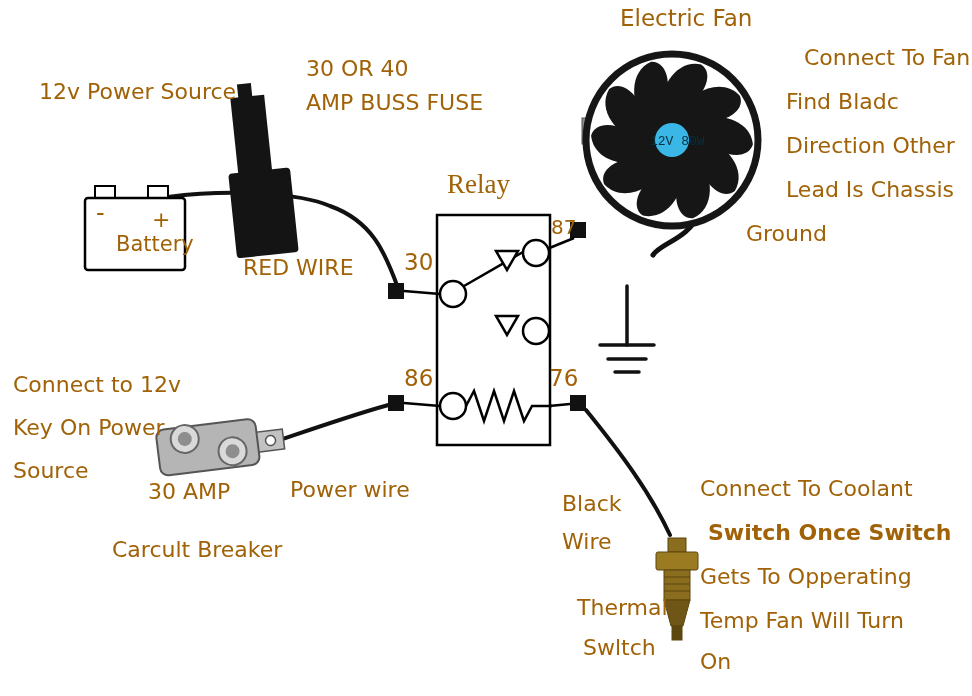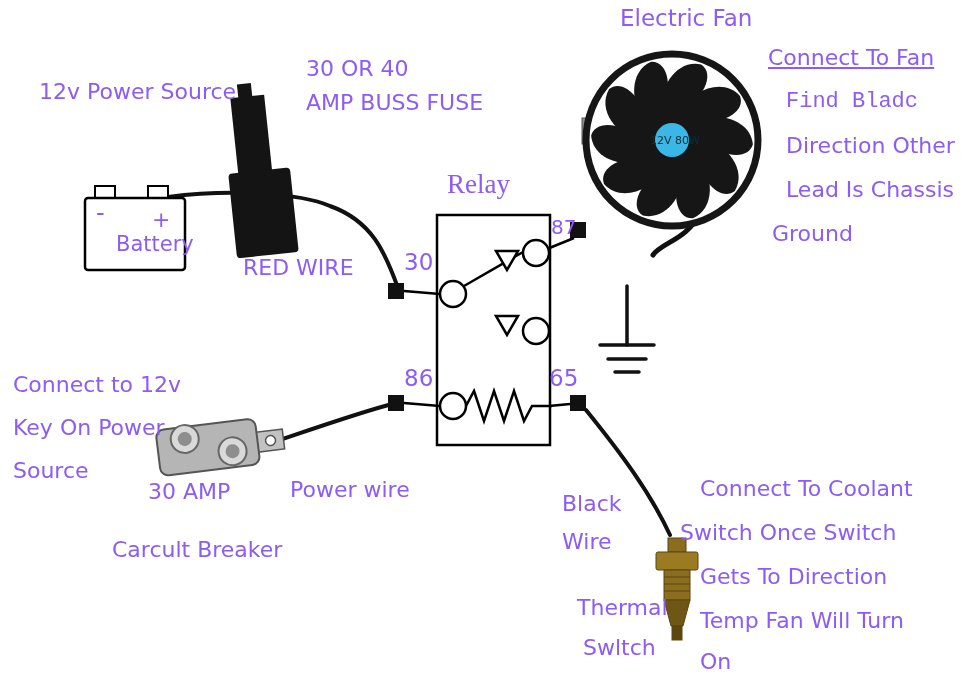--- a/index.html
+++ b/index.html
@@ -2,21 +2,21 @@
 <html><head>
 <meta charset="utf-8">
 <style>
   html,body{margin:0;padding:0;background:#fff;}
   .stage{
     position:relative;width:972px;height:696px;background:#ffffff;
     font-family:"DejaVu Sans", sans-serif;overflow:hidden;
   }
   .stage svg{position:absolute;left:0;top:0;}
   .lbl{
-    position:absolute;color:#8b5cf6;white-space:nowrap;
+    position:absolute;color:#a16207;white-space:nowrap;
     font-family:"DejaVu Sans", sans-serif;font-size:22px;line-height:1.1;
   }
 </style>
 </head>
 <body>
 
 <div class="stage">
 
   <svg width="972" height="696" viewBox="0 0 972 696">
 
@@ -130,46 +130,46 @@
 
   <div class="lbl" style="left:306px;top:57px;">30 OR 40</div>
   <div class="lbl" style="left:306px;top:91px;">AMP BUSS FUSE</div>
 
   <div class="lbl" style="left:243px;top:256px;">RED WIRE</div>
 
   <div class="lbl" style="left:447px;top:170px;font-size:27px;font-family:Liberation Serif, serif;">Relay</div>
   <div class="lbl" style="left:404px;top:250px;font-size:23px;">30</div>
   <div class="lbl" style="left:551px;top:216px;font-size:20px;">87</div>
   <div class="lbl" style="left:404px;top:366px;font-size:23px;">86</div>
-  <div class="lbl" style="left:549px;top:366px;font-size:23px;">65</div>
+  <div class="lbl" style="left:549px;top:366px;font-size:23px;">76</div>
 
   <div class="lbl" style="left:620px;top:6px;font-size:23px;">Electric Fan</div>
-  <div class="lbl" style="left:650px;top:135px;width:45px;font-size:11px;text-align:left;color:#06303e;">12V 80W</div>
+  <div class="lbl" style="left:650px;top:135px;width:45px;font-size:13px;text-align:left;color:#06303e;font-family:Liberation Mono, monospace;">12V 80W</div>
 
-  <div class="lbl" style="left:768px;top:46px;text-decoration:underline;">Connect To Fan</div>
-  <div class="lbl" style="left:786px;top:90px;font-family:Liberation Mono, monospace;">Find Bladc</div>
+  <div class="lbl" style="left:804px;top:46px;">Connect To Fan</div>
+  <div class="lbl" style="left:786px;top:90px;">Find Bladc</div>
   <div class="lbl" style="left:786px;top:134px;">Direction Other</div>
   <div class="lbl" style="left:786px;top:178px;">Lead Is Chassis</div>
-  <div class="lbl" style="left:772px;top:222px;">Ground</div>
+  <div class="lbl" style="left:746px;top:222px;">Ground</div>
 
 
   <div class="lbl" style="left:13px;top:373px;">Connect to 12v</div>
   <div class="lbl" style="left:13px;top:416px;">Key On Power</div>
   <div class="lbl" style="left:13px;top:459px;">Source</div>
 
   <div class="lbl" style="left:118px;top:480px;margin-left:30px;">30 AMP</div>
   <div class="lbl" style="left:112px;top:538px;">Carcult Breaker</div>
 
   <div class="lbl" style="left:290px;top:478px;">Power wire</div>
 
   <div class="lbl" style="left:562px;top:492px;">Black</div>
   <div class="lbl" style="left:562px;top:530px;">Wire</div>
 
   <div class="lbl" style="left:577px;top:596px;">Thermal</div>
   <div class="lbl" style="left:583px;top:636px;">Swltch</div>
 
   <div class="lbl" style="left:700px;top:477px;">Connect To Coolant</div>
-  <div class="lbl" style="left:680px;top:521px;">Switch Once Switch</div>
-  <div class="lbl" style="left:700px;top:565px;">Gets To Direction</div>
+  <div class="lbl" style="left:708px;top:521px;font-weight:bold;">Switch Once Switch</div>
+  <div class="lbl" style="left:700px;top:565px;">Gets To Opperating</div>
   <div class="lbl" style="left:700px;top:609px;">Temp Fan Will Turn</div>
   <div class="lbl" style="left:700px;top:650px;">On</div>
 
 </div>
 
 </body></html>

